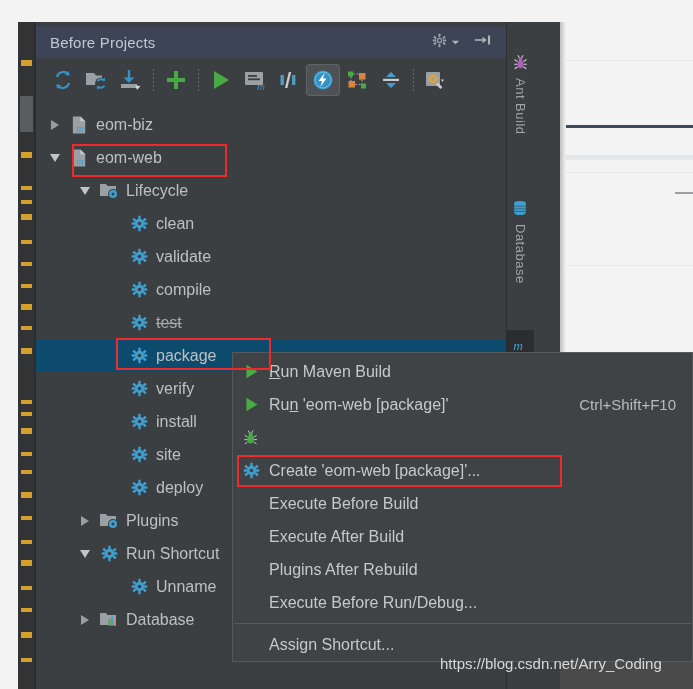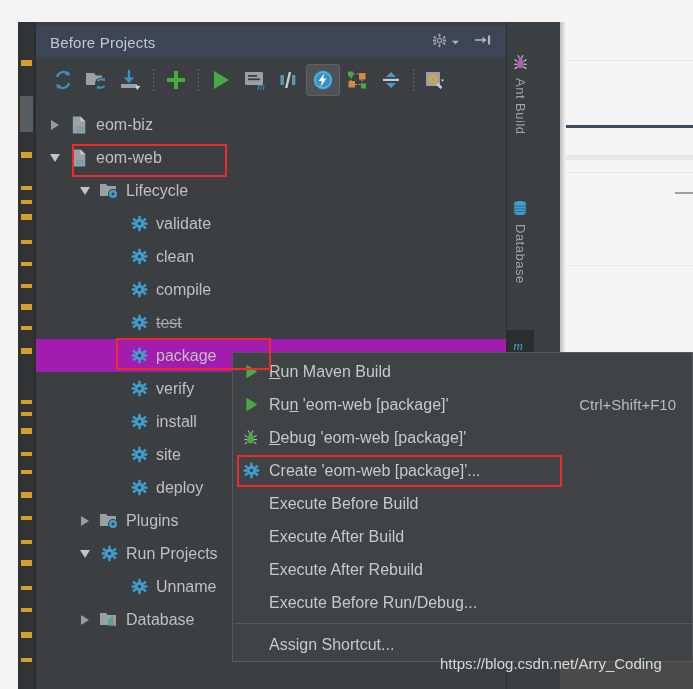--- a/index.html
+++ b/index.html
@@ -63,21 +63,21 @@
   .tb-sep { width:11px; height:24px; display:flex; align-items:center; justify-content:center; }
   .tb-sep::before { content:""; display:block; width:1px; height:22px;
      background: repeating-linear-gradient(to bottom,#666a6d 0,#666a6d 2px,transparent 2px,transparent 4px); }
 
   
   .tree { position:absolute; left:36px; top:104px; width:470px; height:585px; background:#3c3f41; }
   .row {
     position:relative; height:33px; display:flex; align-items:center;
     color:#b9bcbd; font-size:16px; white-space:nowrap;
   }
-  .row.selected { background:#a21caf; }
+  .row.selected { background:#0c4a6e; }
   .row .tw { width:22px; display:flex; justify-content:center; align-items:center; }
   .row .ico { width:26px; display:flex; justify-content:center; align-items:center; }
   .row .lbl { padding-left:4px; color:#bcc0c2; }
   .row .lbl.strike { text-decoration:line-through; color:#a8abad; }
 
   .tri { width:0; height:0; }
   .tri-right { border-left:8px solid #9a9c9d; border-top:5.5px solid transparent; border-bottom:5.5px solid transparent; }
   .tri-down  { border-top:8px solid #c2c4c5; border-left:5.5px solid transparent; border-right:5.5px solid transparent; }
 
   
@@ -363,44 +363,44 @@
           <rect x="15.2" y="8.6" width="4" height="2.8" rx=".5"></rect>
           <rect x="2.6" y="3.6" width="2.8" height="4" rx=".5" transform="rotate(-45 4 5.6)"></rect>
           <rect x="14.6" y="3.6" width="2.8" height="4" rx=".5" transform="rotate(45 16 5.6)"></rect>
           <rect x="2.6" y="12.4" width="2.8" height="4" rx=".5" transform="rotate(45 4 14.4)"></rect>
           <rect x="14.6" y="12.4" width="2.8" height="4" rx=".5" transform="rotate(-45 16 14.4)"></rect>
         </g>
         <circle cx="10" cy="10" r="2.1" fill="#3c3f41"></circle>
       </svg>
           </span>
         </div>
+        <div class="lbl">clean</div>
+      </div>
+      <div class="row">
+        <div style="width: 68px;"></div>
+        <div class="tw"></div>
+        <div class="ico">
+          <span style="display: inline-flex; align-items: center;">
+            <svg width="17" height="17" viewBox="0 0 20 20">
+        <g fill="#3f9fd0">
+          <circle cx="10" cy="10" r="5.6"></circle>
+          <rect x="8.6" y="0.8" width="2.8" height="4" rx=".5"></rect>
+          <rect x="8.6" y="15.2" width="2.8" height="4" rx=".5"></rect>
+          <rect x="0.8" y="8.6" width="4" height="2.8" rx=".5"></rect>
+          <rect x="15.2" y="8.6" width="4" height="2.8" rx=".5"></rect>
+          <rect x="2.6" y="3.6" width="2.8" height="4" rx=".5" transform="rotate(-45 4 5.6)"></rect>
+          <rect x="14.6" y="3.6" width="2.8" height="4" rx=".5" transform="rotate(45 16 5.6)"></rect>
+          <rect x="2.6" y="12.4" width="2.8" height="4" rx=".5" transform="rotate(45 4 14.4)"></rect>
+          <rect x="14.6" y="12.4" width="2.8" height="4" rx=".5" transform="rotate(-45 16 14.4)"></rect>
+        </g>
+        <circle cx="10" cy="10" r="2.1" fill="#3c3f41"></circle>
+      </svg>
+          </span>
+        </div>
         <div class="lbl">validate</div>
-      </div>
-      <div class="row">
-        <div style="width: 68px;"></div>
-        <div class="tw"></div>
-        <div class="ico">
-          <span style="display: inline-flex; align-items: center;">
-            <svg width="17" height="17" viewBox="0 0 20 20">
-        <g fill="#3f9fd0">
-          <circle cx="10" cy="10" r="5.6"></circle>
-          <rect x="8.6" y="0.8" width="2.8" height="4" rx=".5"></rect>
-          <rect x="8.6" y="15.2" width="2.8" height="4" rx=".5"></rect>
-          <rect x="0.8" y="8.6" width="4" height="2.8" rx=".5"></rect>
-          <rect x="15.2" y="8.6" width="4" height="2.8" rx=".5"></rect>
-          <rect x="2.6" y="3.6" width="2.8" height="4" rx=".5" transform="rotate(-45 4 5.6)"></rect>
-          <rect x="14.6" y="3.6" width="2.8" height="4" rx=".5" transform="rotate(45 16 5.6)"></rect>
-          <rect x="2.6" y="12.4" width="2.8" height="4" rx=".5" transform="rotate(45 4 14.4)"></rect>
-          <rect x="14.6" y="12.4" width="2.8" height="4" rx=".5" transform="rotate(-45 16 14.4)"></rect>
-        </g>
-        <circle cx="10" cy="10" r="2.1" fill="#3c3f41"></circle>
-      </svg>
-          </span>
-        </div>
-        <div class="lbl">clean</div>
       </div>
       <div class="row">
         <div style="width: 68px;"></div>
         <div class="tw"></div>
         <div class="ico">
           <span style="display: inline-flex; align-items: center;">
             <svg width="17" height="17" viewBox="0 0 20 20">
         <g fill="#3f9fd0">
           <circle cx="10" cy="10" r="5.6"></circle>
           <rect x="8.6" y="0.8" width="2.8" height="4" rx=".5"></rect>
@@ -591,21 +591,21 @@
           <rect x="15.2" y="8.6" width="4" height="2.8" rx=".5"></rect>
           <rect x="2.6" y="3.6" width="2.8" height="4" rx=".5" transform="rotate(-45 4 5.6)"></rect>
           <rect x="14.6" y="3.6" width="2.8" height="4" rx=".5" transform="rotate(45 16 5.6)"></rect>
           <rect x="2.6" y="12.4" width="2.8" height="4" rx=".5" transform="rotate(45 4 14.4)"></rect>
           <rect x="14.6" y="12.4" width="2.8" height="4" rx=".5" transform="rotate(-45 16 14.4)"></rect>
         </g>
         <circle cx="10" cy="10" r="2.1" fill="#3c3f41"></circle>
       </svg>
           </span>
         </div>
-        <div class="lbl">Run Projects</div>
+        <div class="lbl">Run Shortcut</div>
       </div>
       <div class="row">
         <div style="width: 68px;"></div>
         <div class="tw"></div>
         <div class="ico">
           <span style="display: inline-flex; align-items: center;">
             <svg width="17" height="17" viewBox="0 0 20 20">
         <g fill="#3f9fd0">
           <circle cx="10" cy="10" r="5.6"></circle>
           <rect x="8.6" y="0.8" width="2.8" height="4" rx=".5"></rect>
@@ -710,21 +710,20 @@
           <span style="display: inline-flex; align-items: center;">
             <svg width="17" height="17" viewBox="0 0 20 20">
         <ellipse cx="9" cy="12" rx="4" ry="5" fill="#49a942"></ellipse>
         <circle cx="9" cy="6.2" r="2.4" fill="#49a942"></circle>
         <g stroke="#cfd3d6" stroke-width="1.1" fill="none">
           <path d="M5.2 9.5L2 7.4M5 12.5H1.6M5.2 15.4L2.2 17.6M12.8 9.5L16 7.4M13 12.5h3.4M12.8 15.4l3 2.2M7.6 4.5L6.2 1.8M10.4 4.5L11.8 1.8"></path>
         </g>
       </svg>
           </span>
         </div>
-        <div class="mi-lbl"><span class="mnem">D</span>ebug 'eom-web [package]'</div>
       </div>
       <div class="mi">
         <div class="mi-ico">
           <span style="display: inline-flex; align-items: center;">
             <svg width="17" height="17" viewBox="0 0 20 20">
         <g fill="#3f9fd0">
           <circle cx="10" cy="10" r="5.6"></circle>
           <rect x="8.6" y="0.8" width="2.8" height="4" rx=".5"></rect>
           <rect x="8.6" y="15.2" width="2.8" height="4" rx=".5"></rect>
           <rect x="0.8" y="8.6" width="4" height="2.8" rx=".5"></rect>
@@ -740,21 +739,21 @@
         </div>
         <div class="mi-lbl">Create 'eom-web [package]'...</div>
       </div>
       <div class="mi noico">
         <div class="mi-lbl">Execute Before Build</div>
       </div>
       <div class="mi noico">
         <div class="mi-lbl">Execute After Build</div>
       </div>
       <div class="mi noico">
-        <div class="mi-lbl">Execute After Rebuild</div>
+        <div class="mi-lbl">Plugins After Rebuild</div>
       </div>
       <div class="mi noico">
         <div class="mi-lbl">Execute Before Run/Debug...</div>
       </div>
       <div class="mi-sep"></div>
       <div class="mi noico">
         <div class="mi-lbl">Assign Shortcut...</div>
       </div>
     </div>
 

